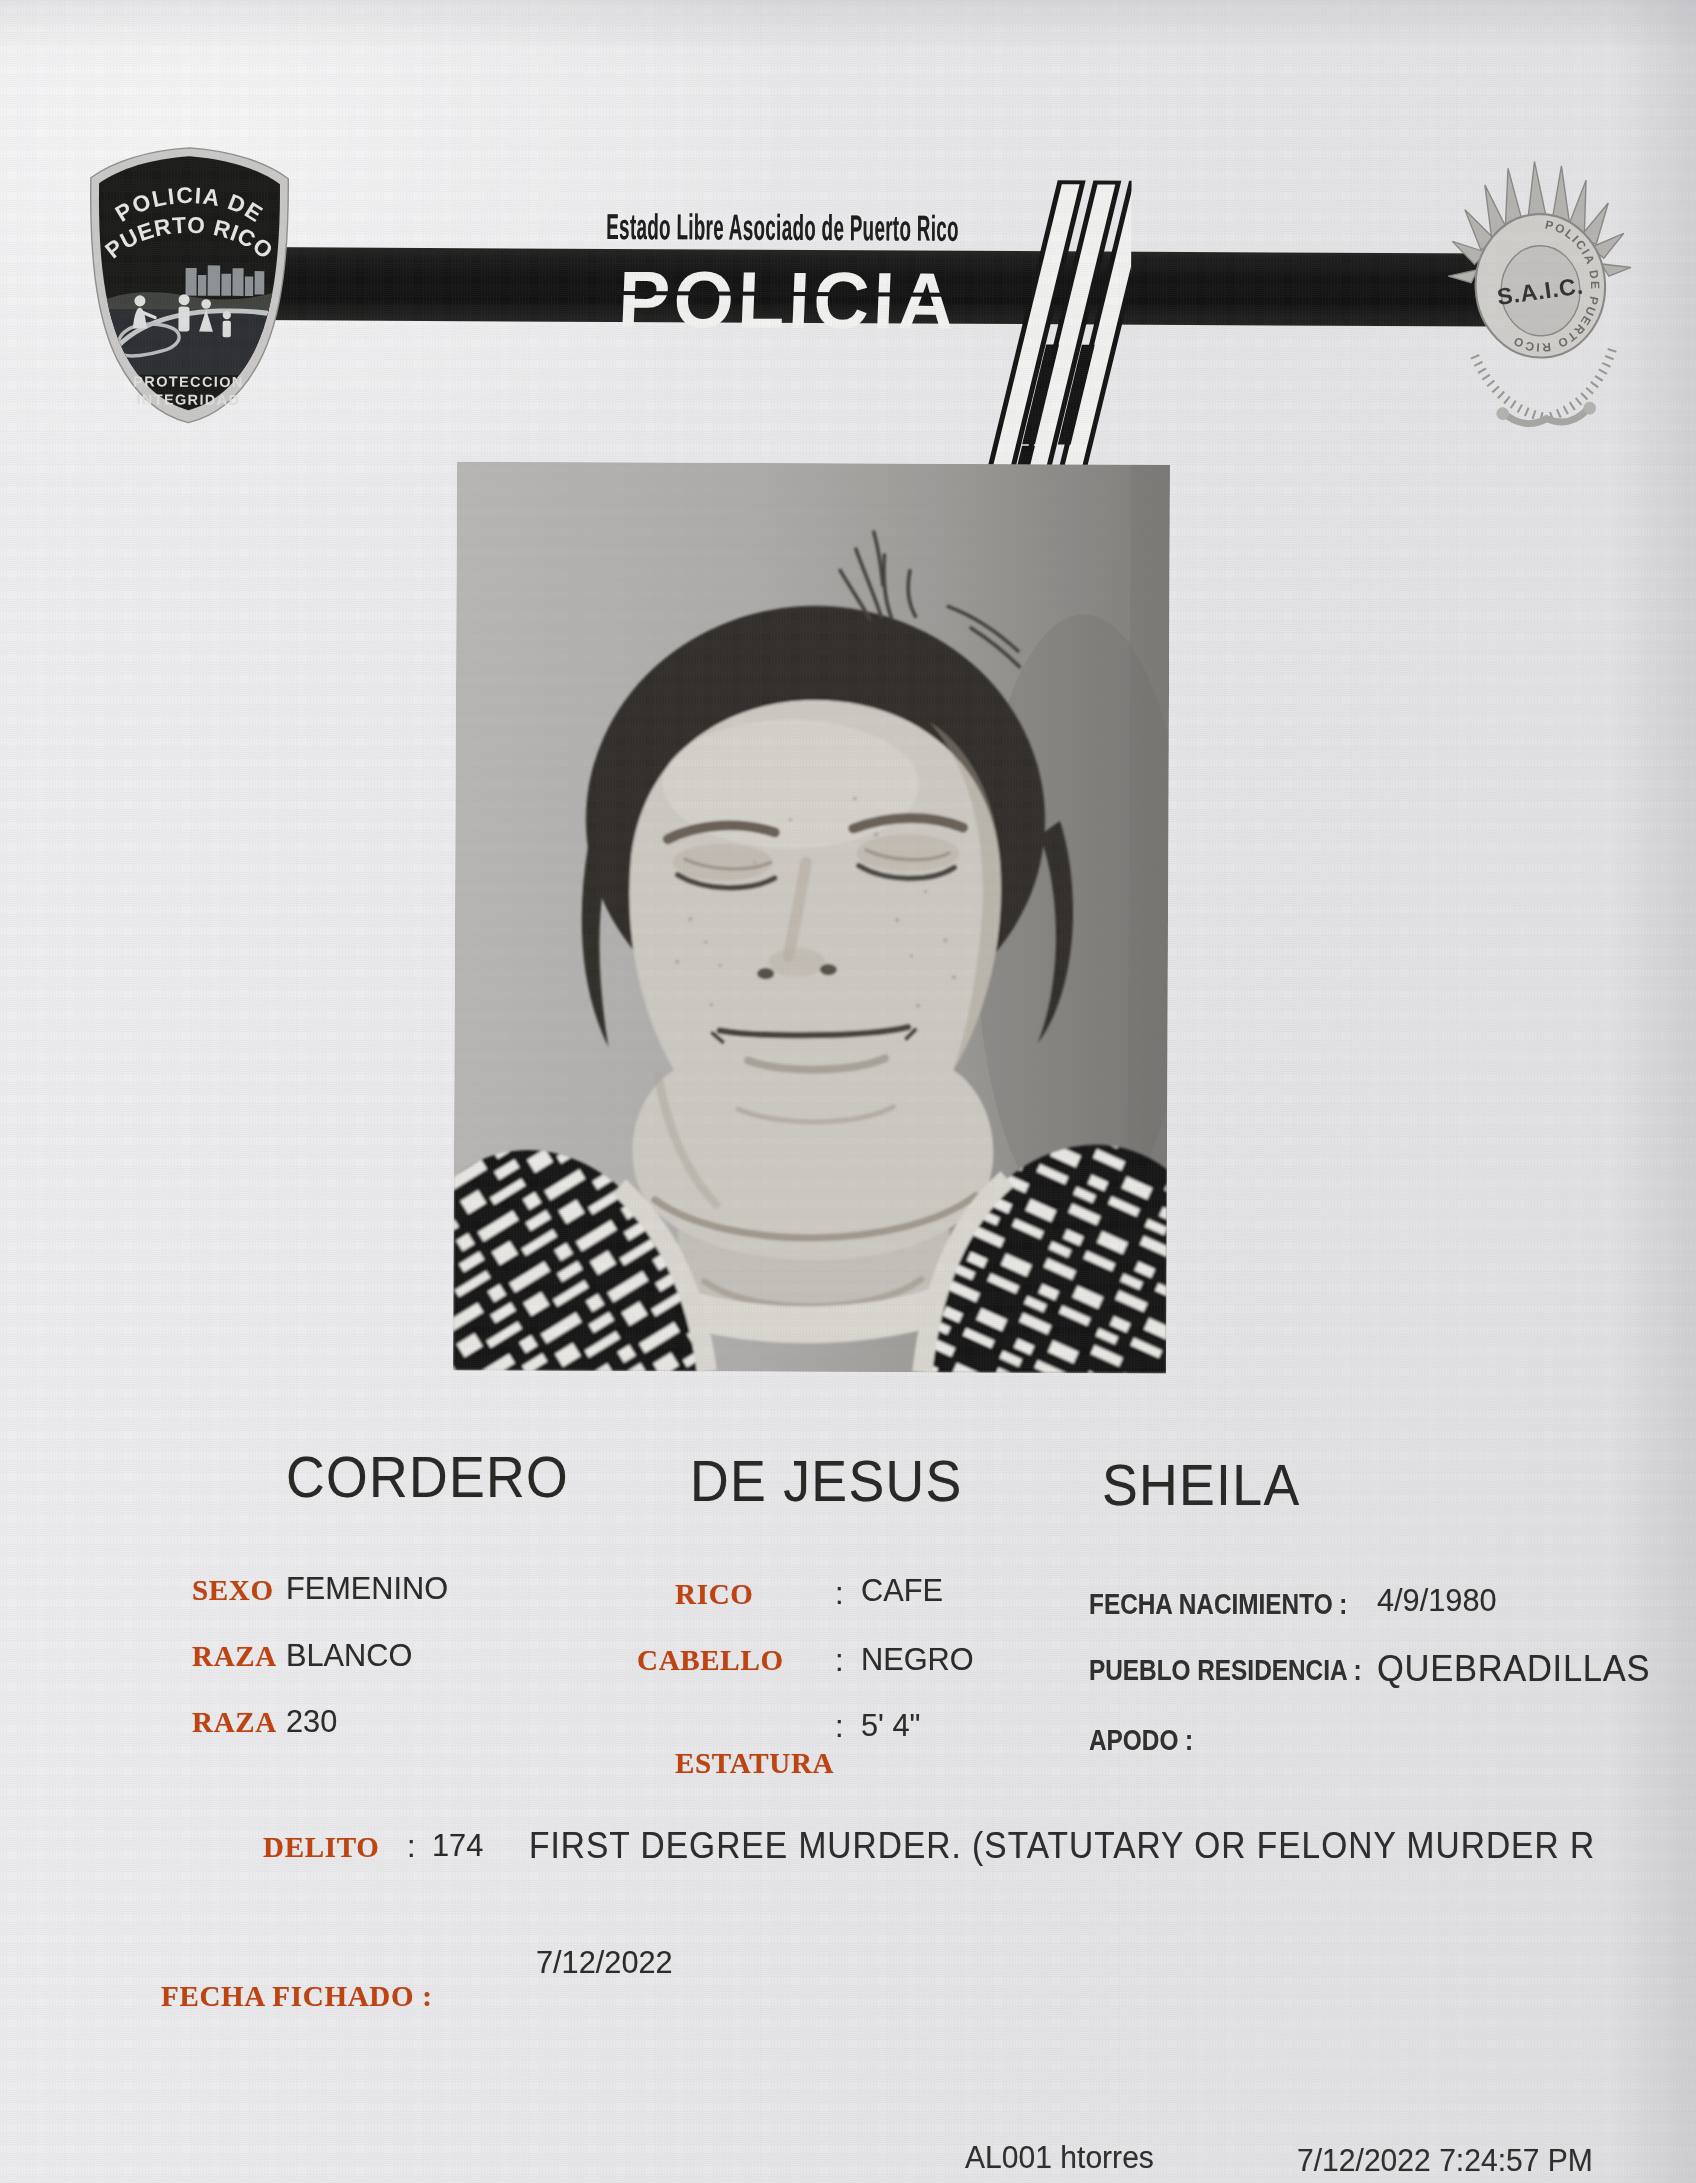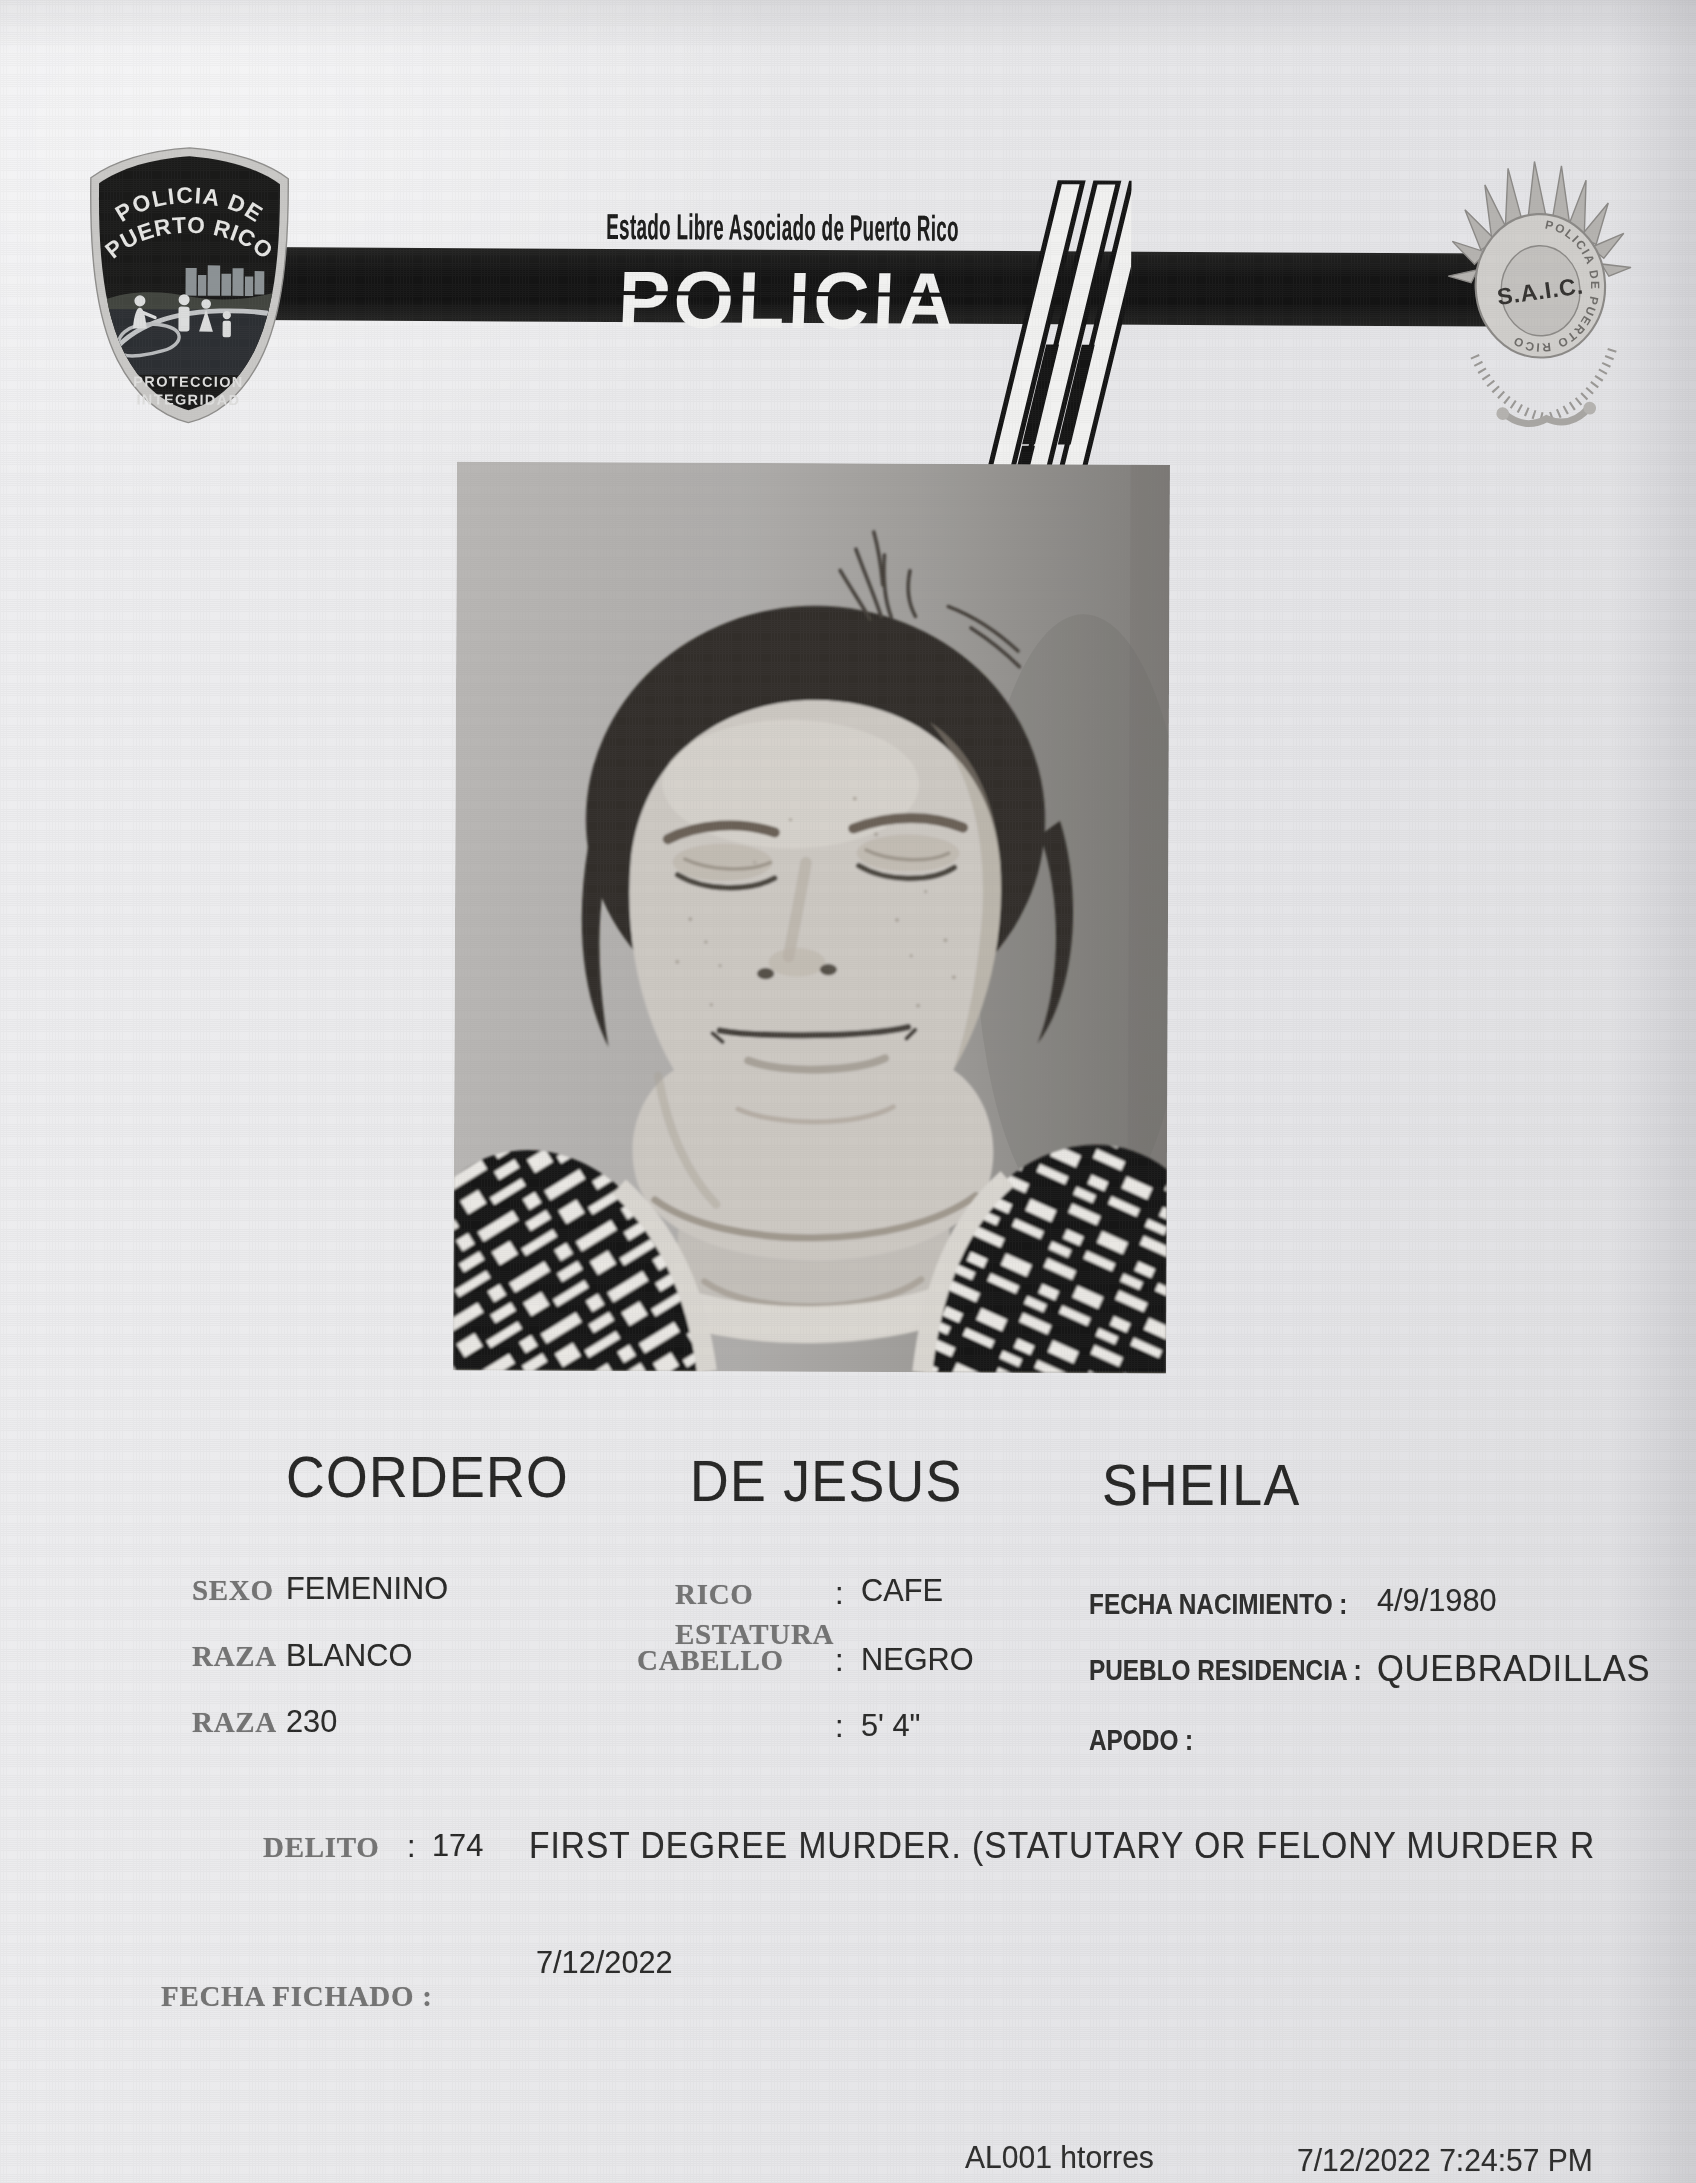--- a/index.html
+++ b/index.html
@@ -13,21 +13,21 @@
     position:relative;
   }
   
   body::after{content:"";position:absolute;inset:0;pointer-events:none;opacity:.05;
     background:
       repeating-linear-gradient(0deg,#888 0 0.7px,transparent 0.7px 2.1px),
       repeating-linear-gradient(90deg,#999 0 0.7px,transparent 0.7px 2.9px);}
   .abs{position:absolute;white-space:nowrap;}
   .ink{color:#2b2b2b;text-shadow:0 0 0.7px rgba(45,45,45,.45);}
   .serifLabel{font-family:"Liberation Serif","DejaVu Serif",serif;font-weight:600;
-    font-size:29px;letter-spacing:0.7px;color:#737373;text-shadow:0 0 0.7px rgba(45,45,45,.4);}
+    font-size:29px;letter-spacing:0.7px;color:#c2410c;text-shadow:0 0 0.7px rgba(45,45,45,.4);}
   .boldLabel{font-weight:700;font-size:29px;color:#2e2e2d;transform:scaleX(.84);
     transform-origin:left top;text-shadow:0 0 0.7px rgba(45,45,45,.35);}
   .val{font-size:32px;color:#292928;transform:scaleX(.96);transform-origin:left top;
     text-shadow:0 0 0.7px rgba(45,45,45,.35);}
   .valBig{font-size:36px;letter-spacing:0.7px;}
   .cond{font-size:36px;letter-spacing:1.1px;transform:scaleX(.93);transform-origin:left top;}
   .name{font-size:57px;font-weight:400;letter-spacing:1.4px;color:#262625;
     transform:scaleX(.94);transform-origin:left top;text-shadow:0 0 0.7px rgba(40,40,40,.4);}
   .footerTxt{font-size:31px;color:#2d2d2c;transform:scaleX(.97);transform-origin:left top;
     text-shadow:0 0 0.7px rgba(45,45,45,.35);}
@@ -277,21 +277,21 @@
 <div class="abs serifLabel" style="left:192px;top:1640px;">RAZA</div>
 <div class="abs val" style="left:286px;top:1637px;">BLANCO</div>
 <div class="abs serifLabel" style="left:637px;top:1644px;">CABELLO</div>
 <div class="abs val" style="left:835px;top:1642px;">:</div>
 <div class="abs val" style="left:861px;top:1641px;">NEGRO</div>
 <div class="abs boldLabel" style="left:1089px;top:1654px;">PUEBLO RESIDENCIA :</div>
 <div class="abs val valBig" style="left:1377px;top:1648px;">QUEBRADILLAS</div>
 
 <div class="abs serifLabel" style="left:192px;top:1706px;">RAZA</div>
 <div class="abs val" style="left:286px;top:1703px;">230</div>
-<div class="abs serifLabel" style="left:675px;top:1618px;">ESTATURA</div>
+<div class="abs serifLabel" style="left:675px;top:1747px;">ESTATURA</div>
 <div class="abs val" style="left:835px;top:1708px;">:</div>
 <div class="abs val" style="left:861px;top:1707px;">5' 4"</div>
 <div class="abs boldLabel" style="left:1089px;top:1724px;">APODO :</div>
 <div class="abs val" style="left:1229px;top:1719px;"></div>
 
 <div class="abs serifLabel" style="left:263px;top:1831px;">DELITO</div>
 <div class="abs val" style="left:407px;top:1828px;">:</div>
 <div class="abs val" style="left:432px;top:1827px;">174</div>
 <div class="abs ink cond" style="left:529px;top:1825px;">FIRST DEGREE MURDER. (STATUTARY OR FELONY MURDER R</div>
 

